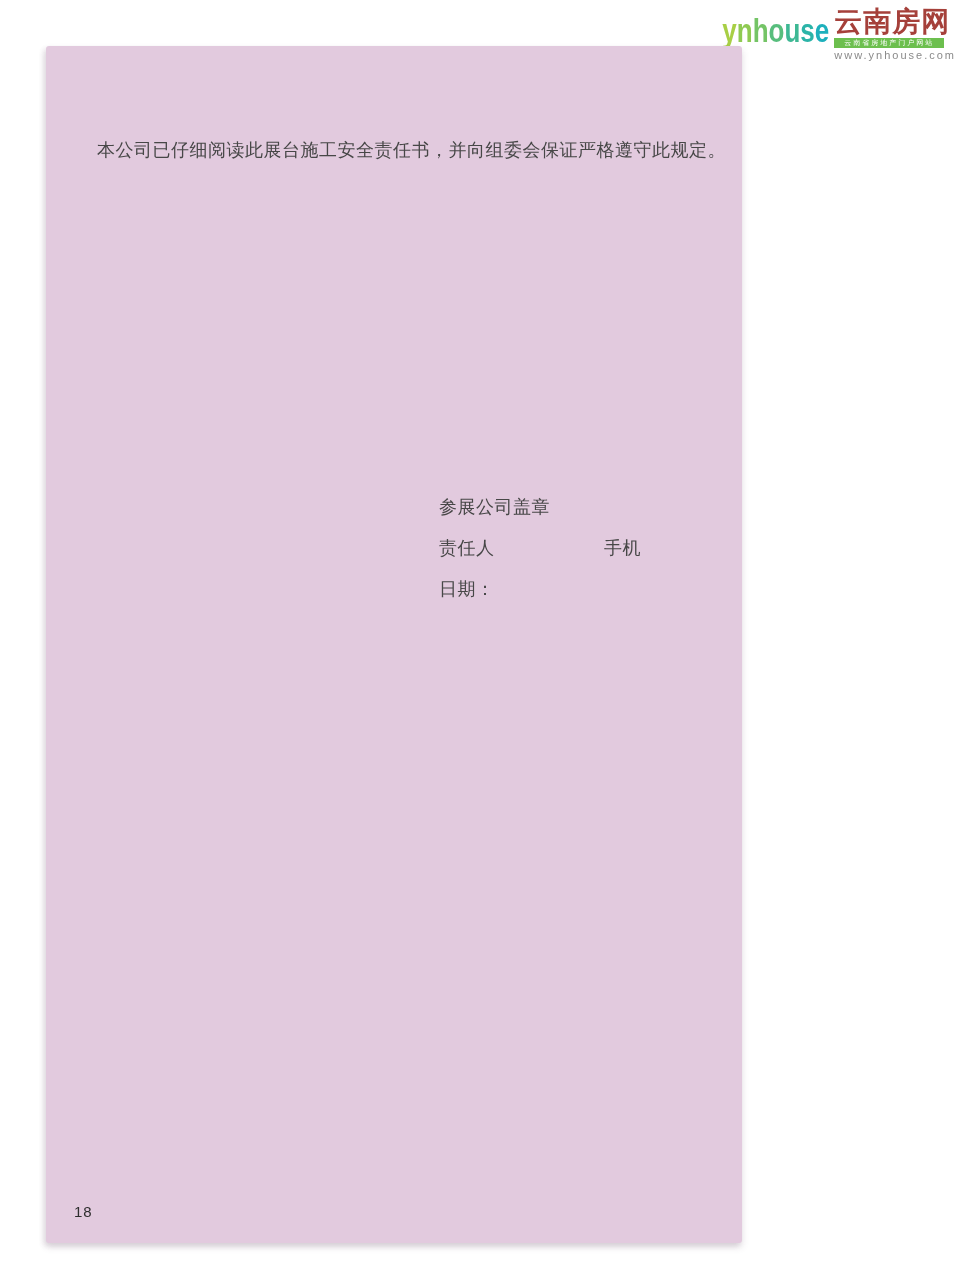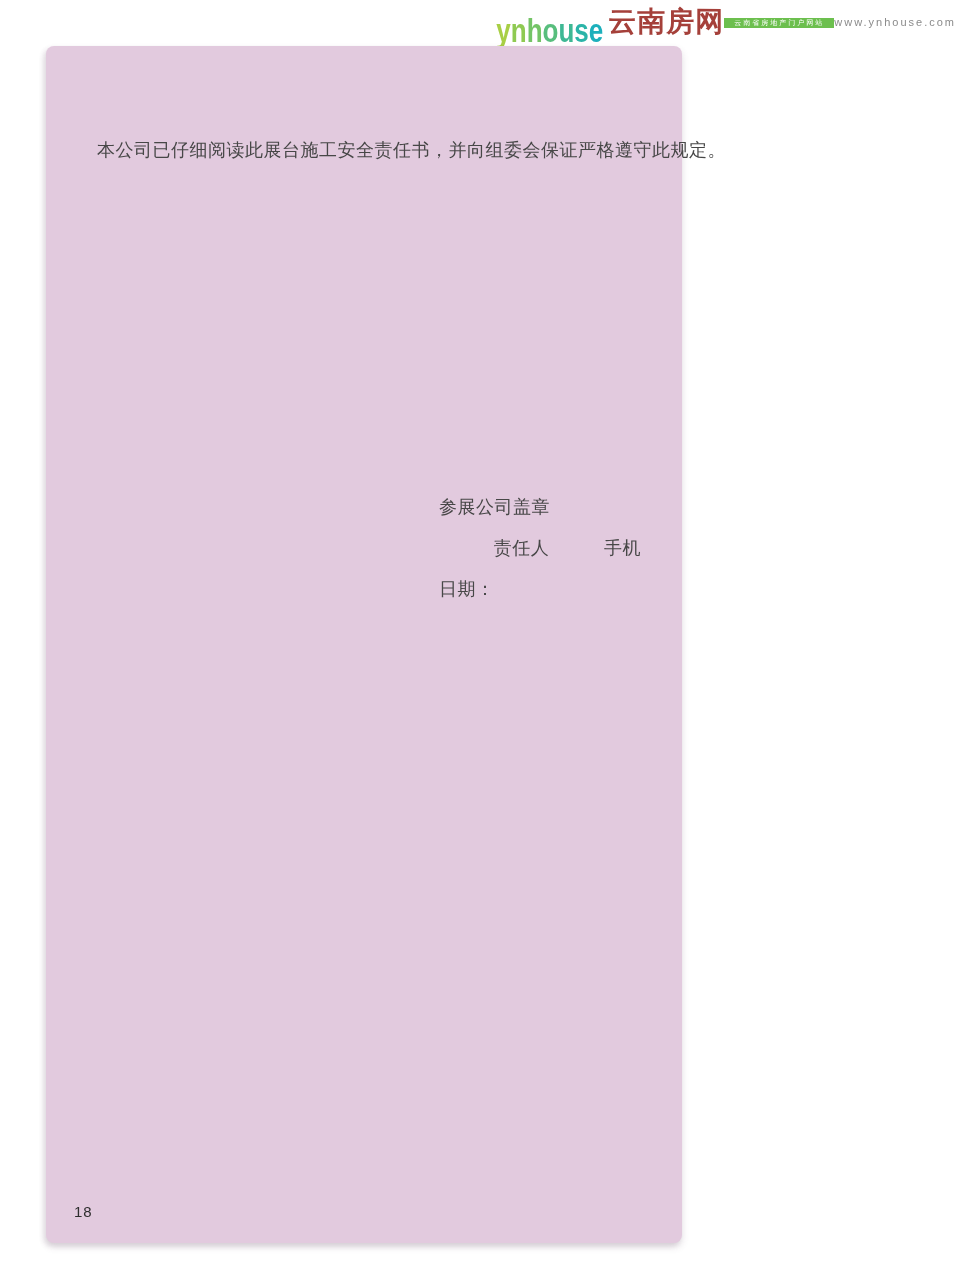--- a/index.html
+++ b/index.html
@@ -8,23 +8,23 @@
     background: #ffffff;
     position: relative;
     overflow: hidden;
     font-family: "Liberation Sans", sans-serif;
   }
 
   
   .panel {
     position: absolute;
     left: 46px; top: 46px;
-    width: 636px; height: 1197px;
+    width: 696px; height: 1197px;
     background: #e2cade;
-    border-radius: 8px;
+    border-radius: 3px;
     box-shadow: -3px 3px 5px rgba(90, 60, 90, 0.10),
                 0 4px 7px rgba(90, 60, 90, 0.18);
   }
 
   
   .content {
     position: absolute;
     left: 51px; top: 84px;
     width: 666px;
   }
@@ -41,21 +41,21 @@
   .signature {
     position: absolute;
     left: 357px; top: 441px;
     font-size: 18px;
     line-height: 41px;
     color: #474747;
     letter-spacing: 0.5px;
     margin-left: 36px;
   }
   .sig-line { white-space: nowrap; }
-  .lbl-resp { display: inline-block; width: 165px; text-align: center; }
+  .lbl-resp { display: inline-block; width: 165px; }
 
   
   .page-num {
     position: absolute;
     left: 28px; top: 1157px;
     font-size: 15px;
     letter-spacing: 1px;
     color: #2e2e2e;
   }
 
@@ -72,22 +72,21 @@
     line-height: 1;
     margin-top: 14px;
     letter-spacing: 0;
     transform: scaleY(1.25);
     transform-origin: bottom;
     white-space: nowrap;
   }
   .brand-col {
     margin-left: 5px;
     display: flex;
-    flex-direction: row;
-    align-items: center;
+    flex-direction: column;
   }
   .brand-name {
     font-family: "Liberation Serif", serif;
     font-size: 28px;
     font-weight: bold;
     color: #a5403a;
     letter-spacing: 1px;
     line-height: 1.05;
     white-space: nowrap;
   }

